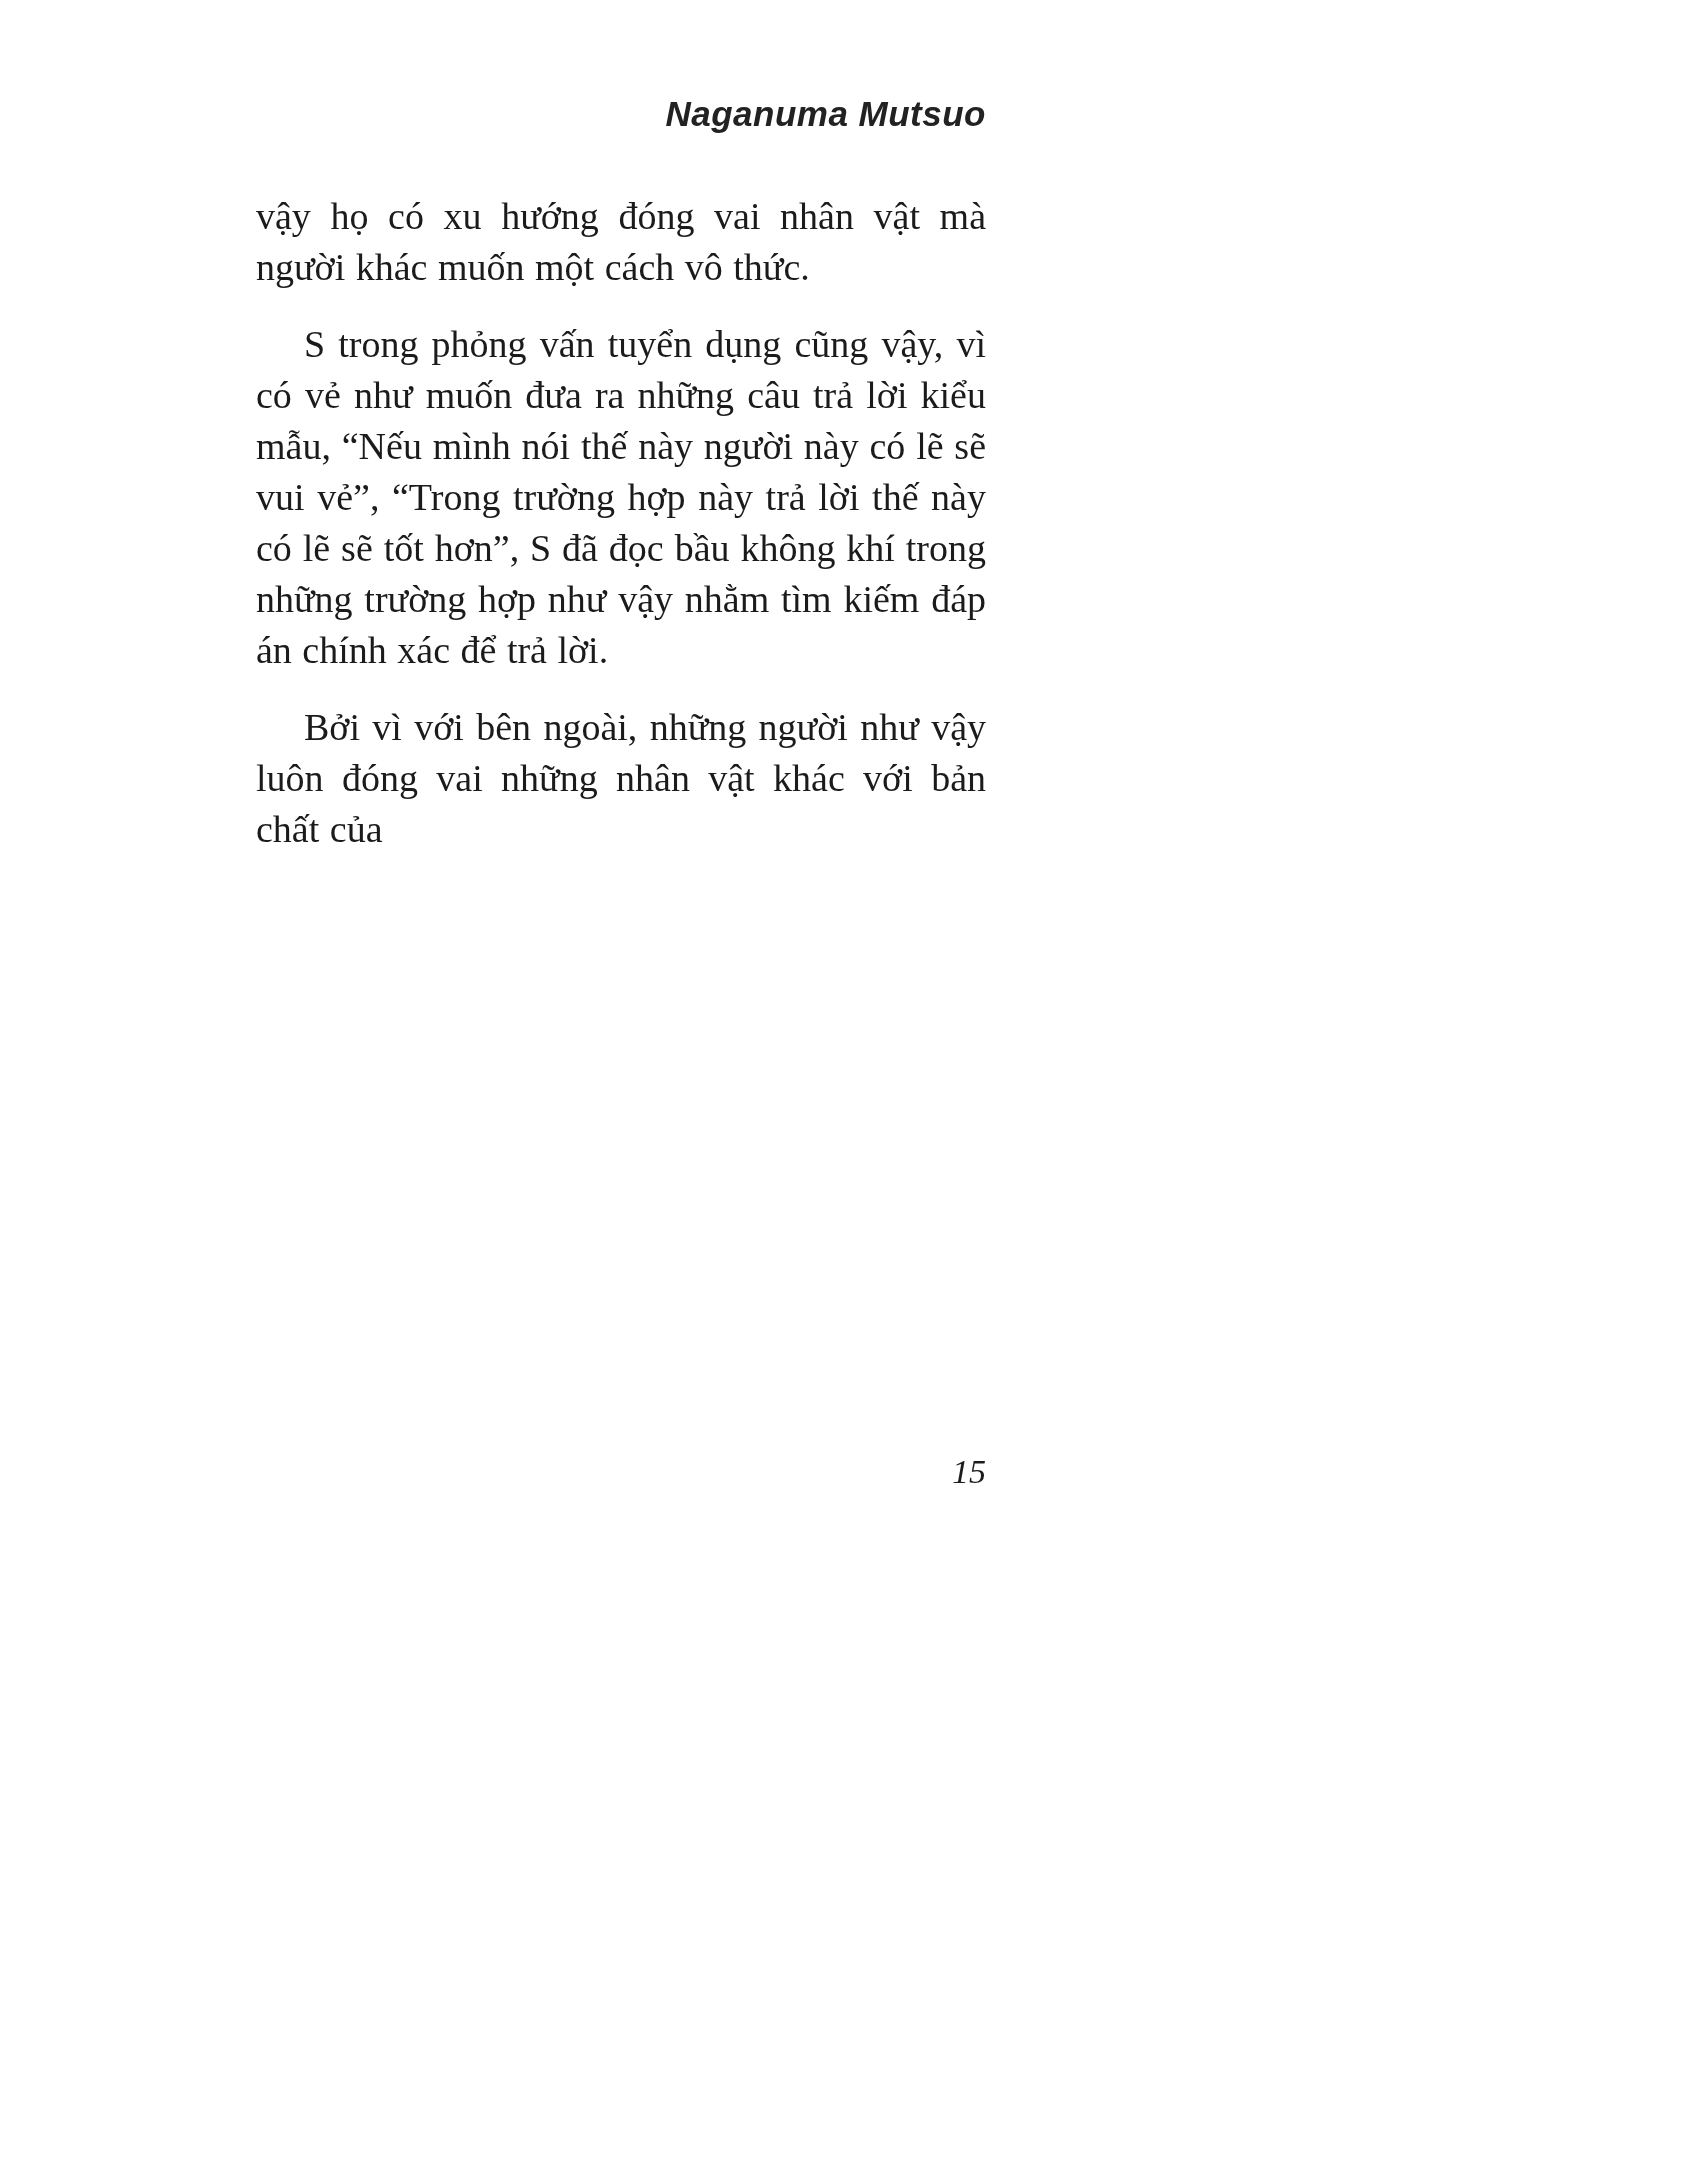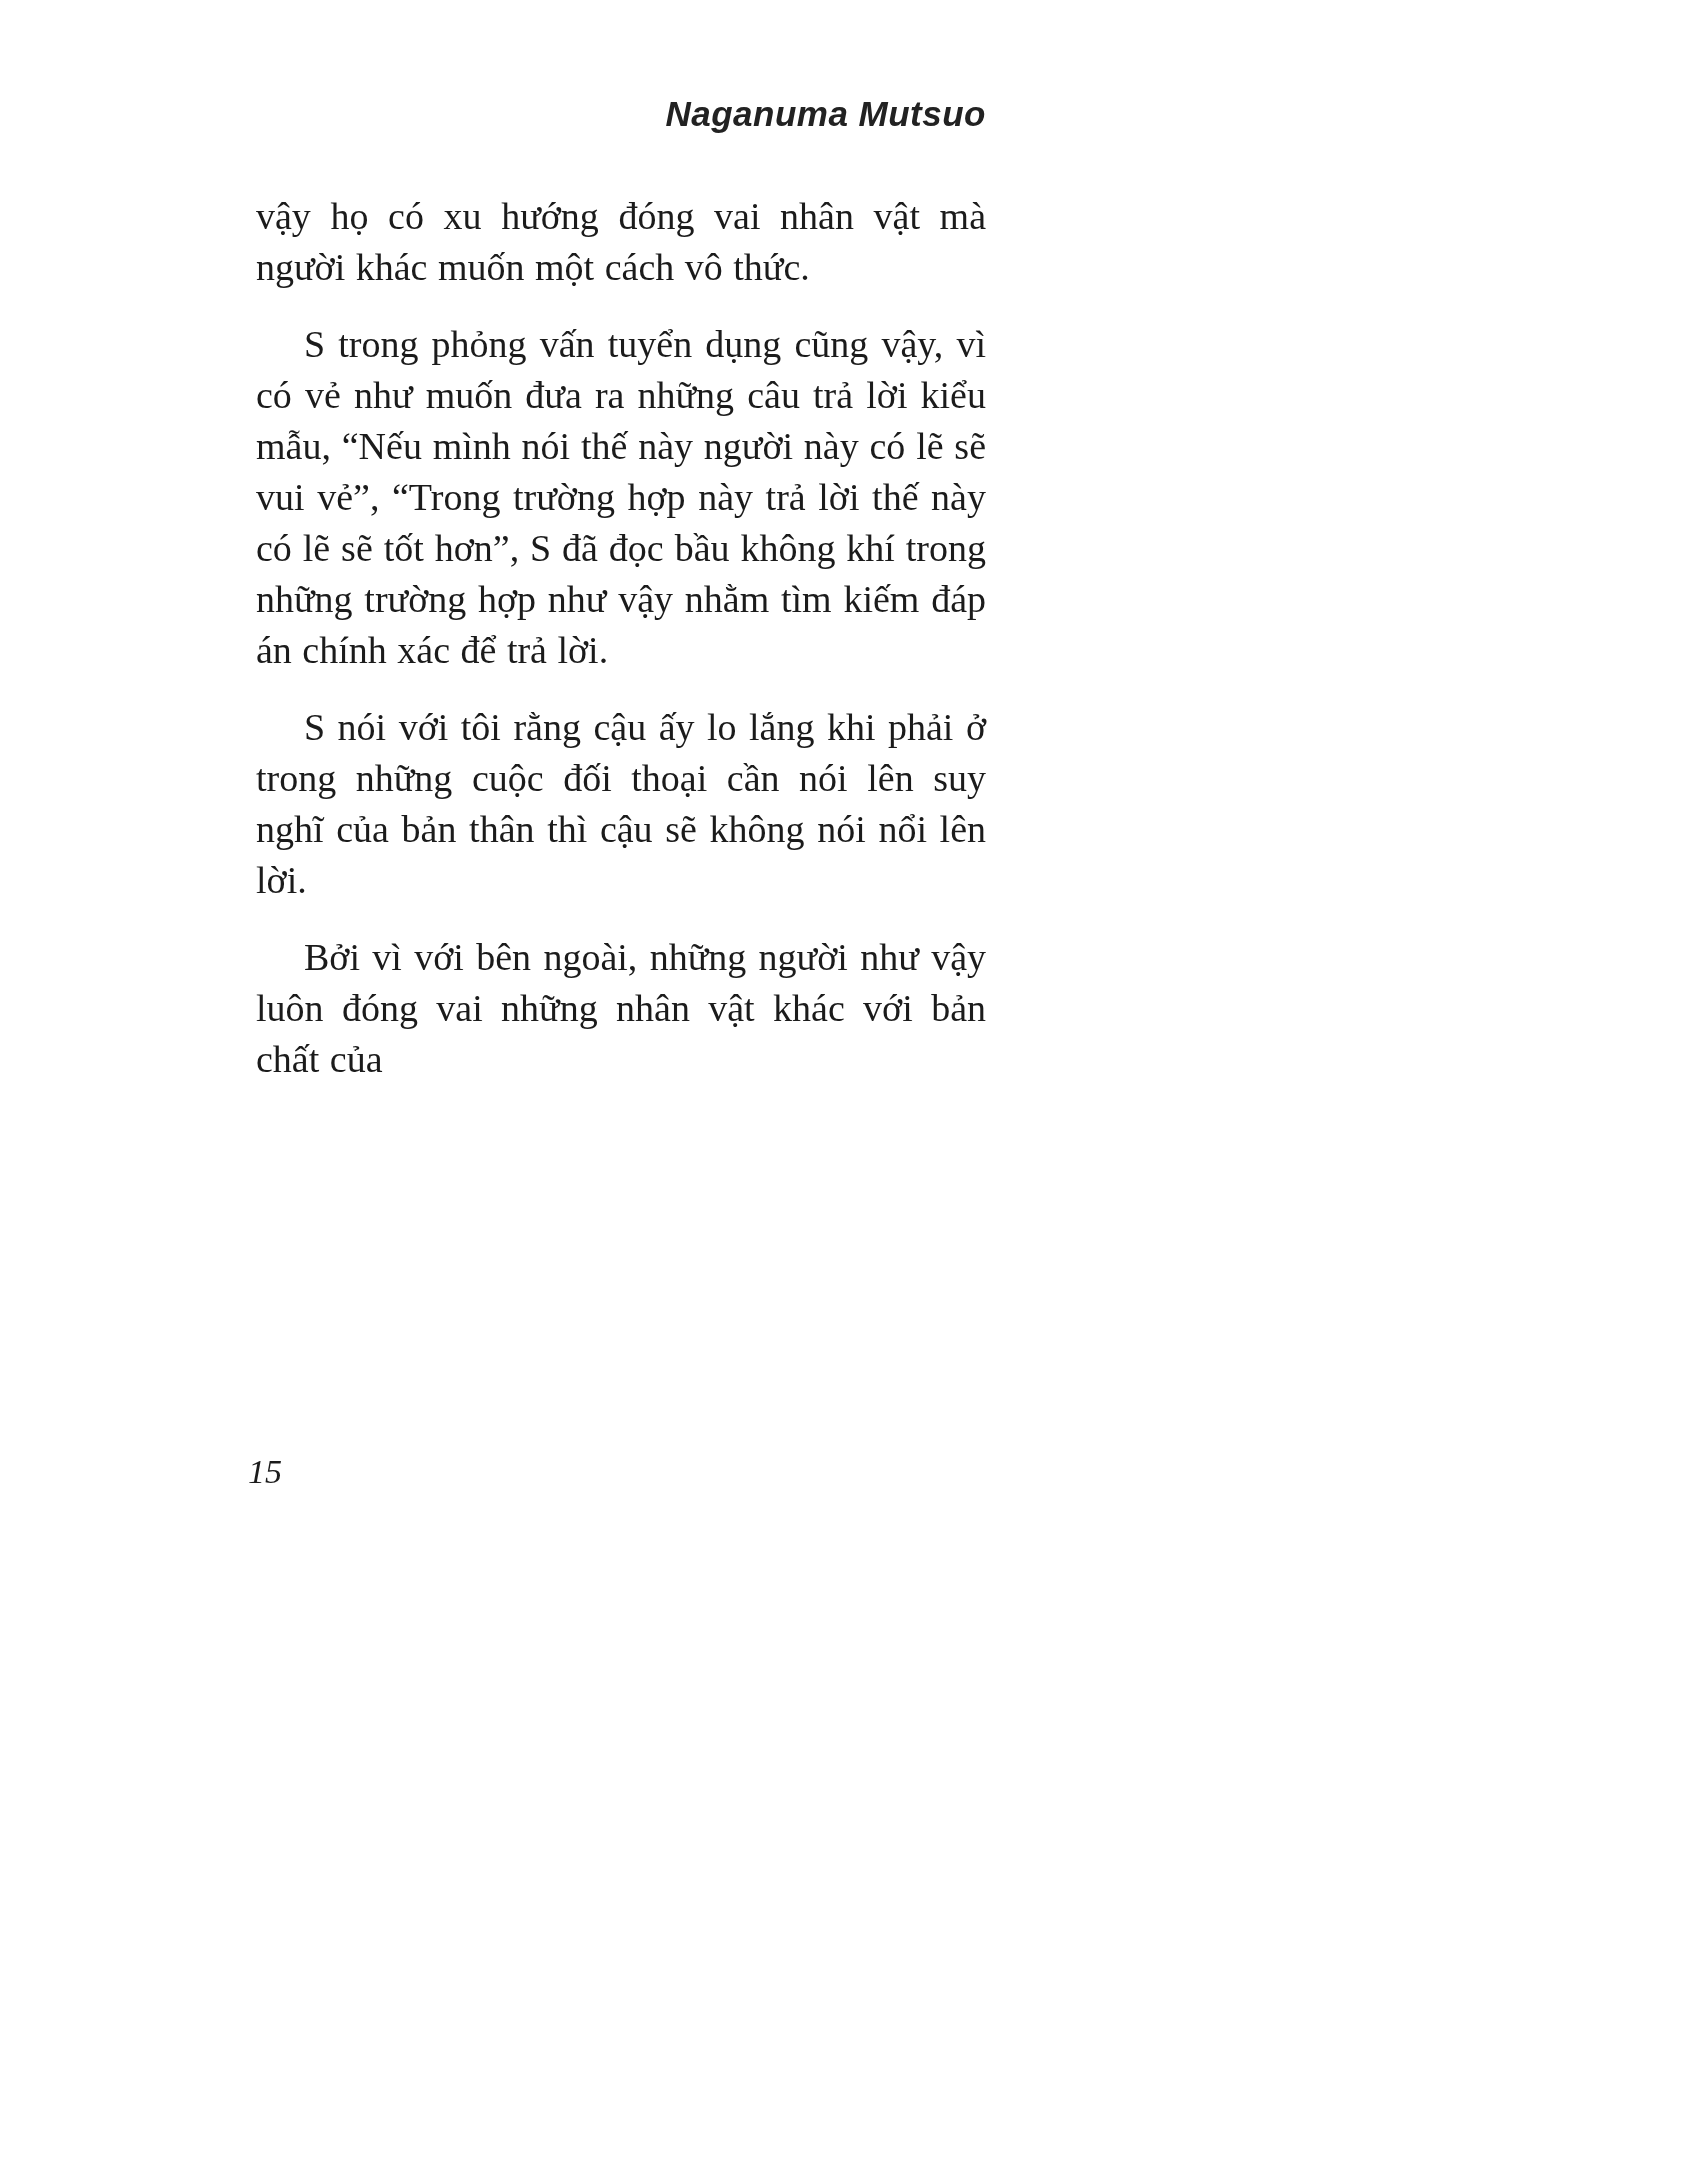--- a/index.html
+++ b/index.html
@@ -46,34 +46,33 @@
     word-spacing: 1px;
   }
   .para.indent {
     text-indent: 48px;
   }
   .page-number {
     position: absolute;
     left: 248px;
     top: 1453px;
     width: 738px;
-    text-align: left;
+    text-align: right;
     font-size: 34px;
     font-style: italic;
     color: #1b1b1b;
   }
 </style>
 </head>
 <body>
 
 <div class="page">
   <div class="content">
     <div class="running-header">Naganuma Mutsuo</div>
     <div>
         <p class="para">vậy họ có xu hướng đóng vai nhân vật mà người khác muốn một cách vô thức.</p>
         <p class="para indent">S trong phỏng vấn tuyển dụng cũng vậy, vì có vẻ như muốn đưa ra những câu trả lời kiểu mẫu, “Nếu mình nói thế này người này có lẽ sẽ vui vẻ”, “Trong trường hợp này trả lời thế này có lẽ sẽ tốt hơn”, S đã đọc bầu không khí trong những trường hợp như vậy nhằm tìm kiếm đáp án chính xác để trả lời.</p>
-        <p class="para indent">S nói với tôi rằng cậu ấy lo lắng khi phải ở trong những cuộc đối thoại cần nói lên suy nghĩ của bản thân thì cậu sẽ không nói nổi lên lời.</p>
         <p class="para indent">Bởi vì với bên ngoài, những người như vậy luôn đóng vai những nhân vật khác với bản chất của</p>
       </div>
   </div>
   <div class="page-number">15</div>
 </div>
 
 
 </body></html>

